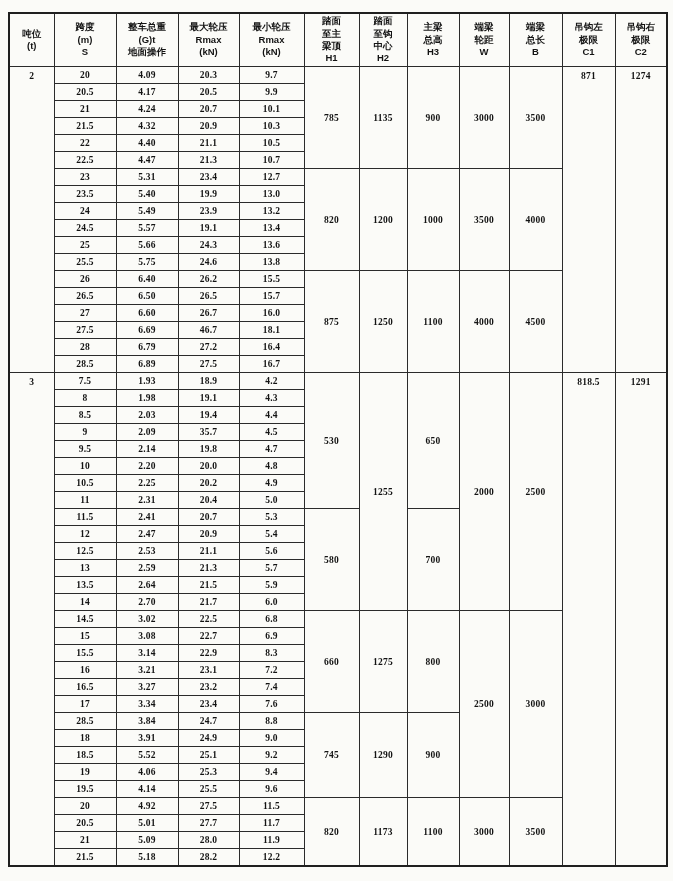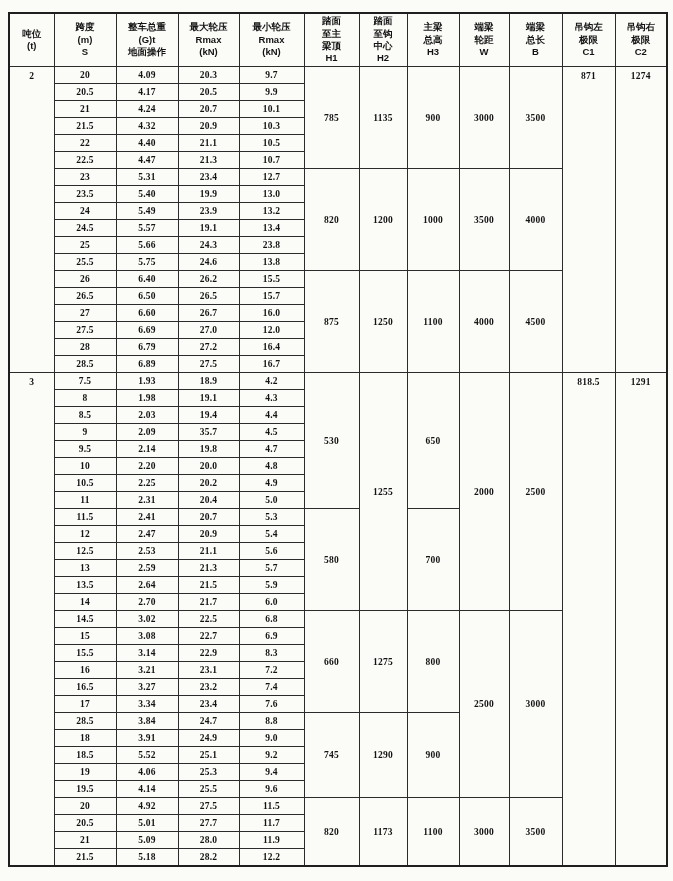--- a/index.html
+++ b/index.html
@@ -174,21 +174,21 @@
         <tr>
           <td>24.5</td>
           <td>5.57</td>
           <td>19.1</td>
           <td>13.4</td>
         </tr>
         <tr>
           <td>25</td>
           <td>5.66</td>
           <td>24.3</td>
-          <td>23.8</td>
+          <td>13.6</td>
         </tr>
         <tr>
           <td>25.5</td>
           <td>5.75</td>
           <td>24.6</td>
           <td>13.8</td>
         </tr>
         <tr>
           <td>26</td>
           <td>6.40</td>
@@ -208,22 +208,22 @@
         </tr>
         <tr>
           <td>27</td>
           <td>6.60</td>
           <td>26.7</td>
           <td>16.0</td>
         </tr>
         <tr>
           <td>27.5</td>
           <td>6.69</td>
-          <td>27.0</td>
-          <td>12.0</td>
+          <td>46.7</td>
+          <td>18.1</td>
         </tr>
         <tr>
           <td>28</td>
           <td>6.79</td>
           <td>27.2</td>
           <td>16.4</td>
         </tr>
         <tr>
           <td>28.5</td>
           <td>6.89</td>

